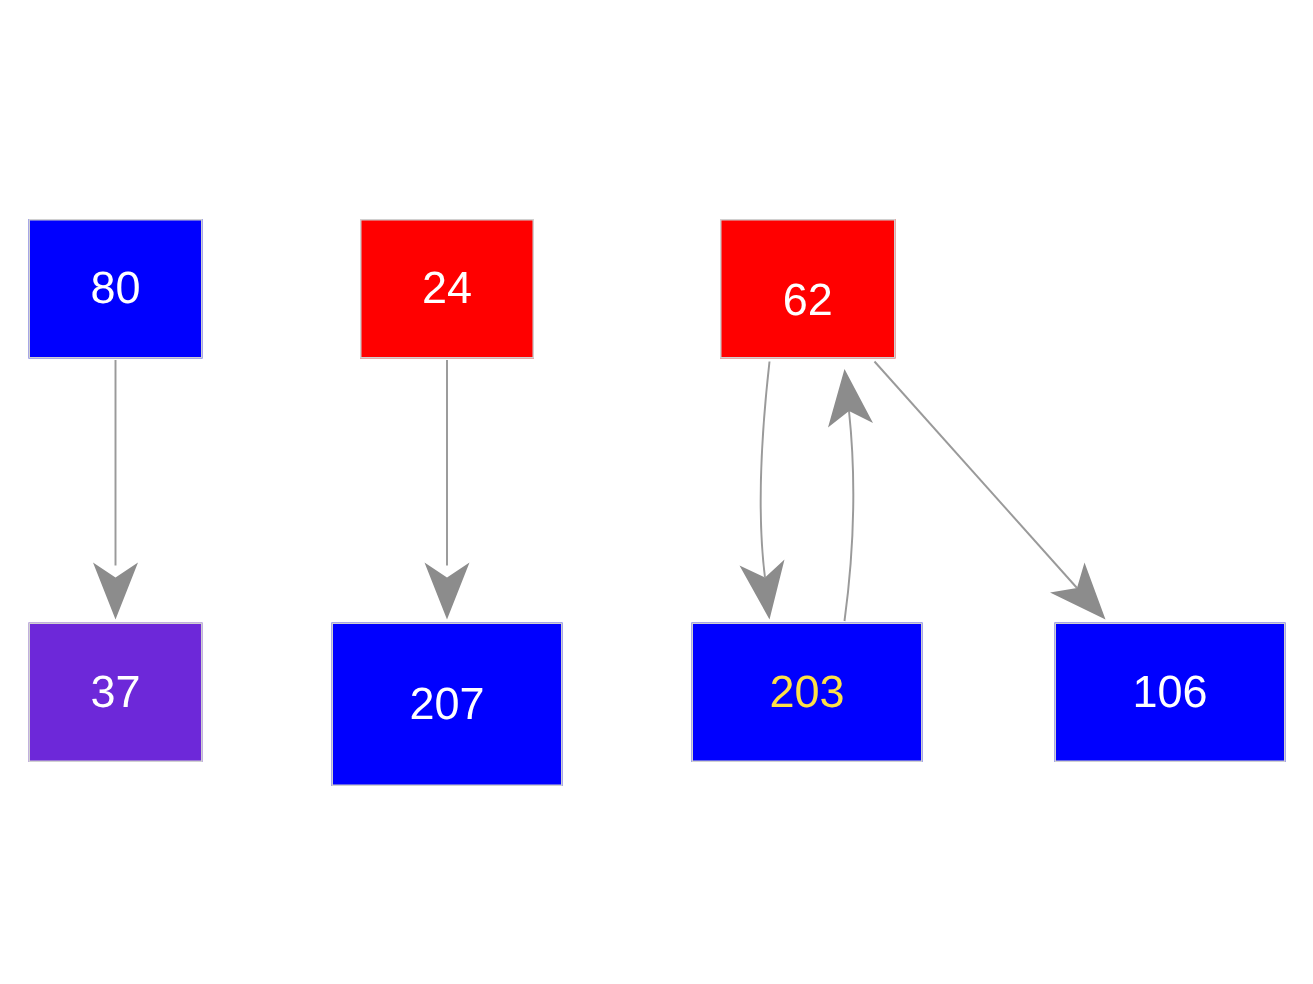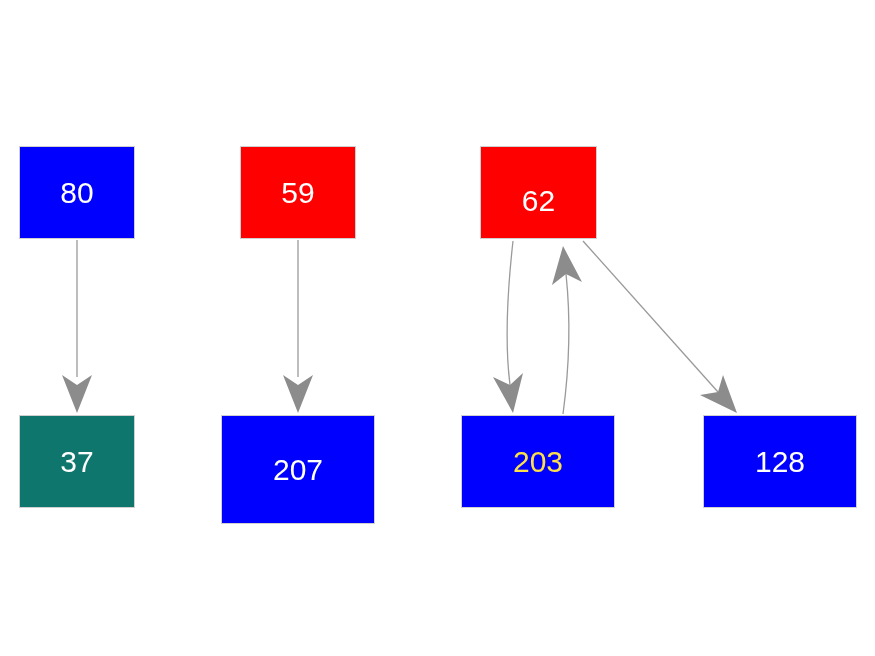--- a/index.html
+++ b/index.html
@@ -67,36 +67,36 @@
 
     <path class="edge-line" d="M583,241 L718,392" style="stroke: rgb(154, 154, 154);"></path>
     <polygon points="737,413 700,395 718,392 723,375" style="fill: rgb(140, 140, 140);"></polygon>
   </svg>
 
   <div class="node" id="n80" style="background-color: rgb(0, 0, 255);">
     <span style="color: rgb(255, 255, 255);">80</span>
   </div>
 
   <div class="node" id="n59" style="background-color: rgb(255, 0, 0);">
-    <span style="color: rgb(255, 255, 255);">59</span>
+    <span style="color: rgb(255, 255, 255);">24</span>
   </div>
 
   <div class="node" id="n62" style="background-color: rgb(255, 0, 0);">
     <span style="color: rgb(255, 255, 255); margin-top: 17px;">62</span>
   </div>
 
-  <div class="node" id="n37" style="background-color: #0f766e;">
+  <div class="node" id="n37" style="background-color: #6d28d9;">
     <span style="color: rgb(255, 255, 255);">37</span>
   </div>
 
   <div class="node" id="n207" style="background-color: rgb(0, 0, 255);">
     <span style="color: rgb(255, 255, 255);">207</span>
   </div>
 
   <div class="node" id="n203" style="background-color: rgb(0, 0, 255);">
     <span style="color: #fde047;">203</span>
   </div>
 
   <div class="node" id="n204" style="background-color: rgb(0, 0, 255);">
-    <span style="color: rgb(255, 255, 255);">128</span>
+    <span style="color: rgb(255, 255, 255);">106</span>
   </div>
 
 </div>
 
 </body></html>

